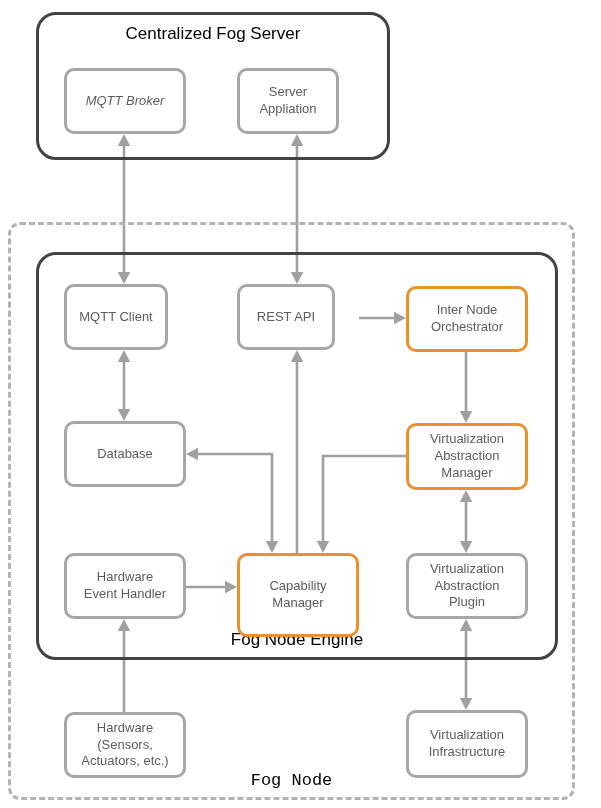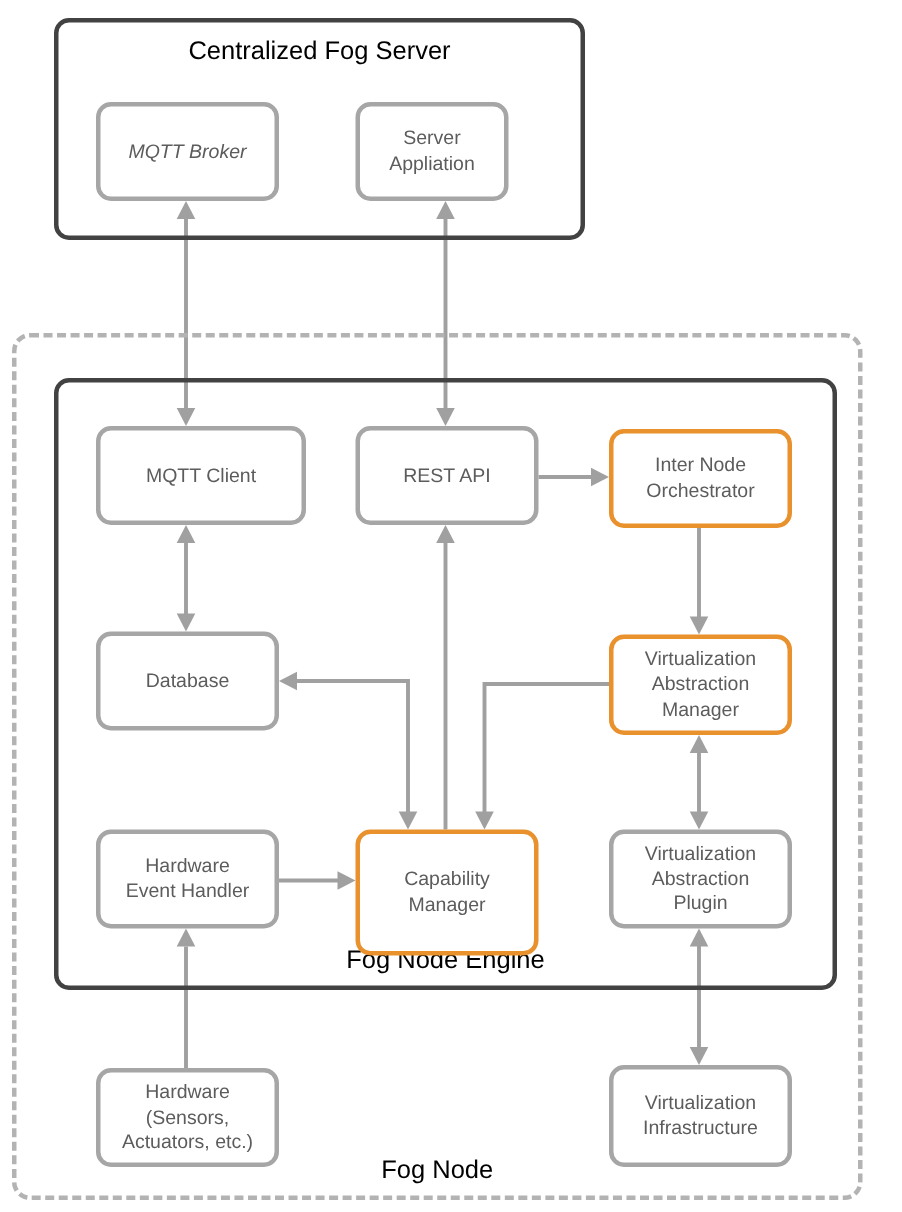--- a/index.html
+++ b/index.html
@@ -21,27 +21,28 @@
     overflow: hidden;
   }
   .edges-layer {
     position: absolute;
     left: 0; top: 0;
     width: 601px; height: 808px;
   }
   .container-box {
     position: absolute;
     border: 3px solid var(--dark);
-    border-radius: 10px;
+    border-radius: 20px;
     background: transparent;
     box-sizing: border-box;
   }
   .container-box.dashed {
     border: 3px dashed var(--dash);
     border-radius: 12px;
+    font-family: Liberation Mono, monospace;
   }
   .caption {
     position: absolute;
     left: 0; right: 0;
     text-align: center;
     font-size: 17px;
     color: var(--caption);
   }
   .caption.top { top: 9px; }
   .caption.bottom { bottom: 7px; }
@@ -149,23 +150,23 @@
 
   <div class="container-box" style="left:36px; top:252px; width:522px; height:408px;">
     <div class="caption bottom">Fog Node Engine</div>
   </div>
 
   <div class="node" style="left:64px; top:68px; width:122px; height:66px;font-style:italic;">MQTT Broker</div>
 
   <div class="node" style="left:237px; top:68px; width:102px; height:66px;">Server
 Appliation</div>
 
-  <div class="node" style="left:64px; top:284px; width:140px; height:66px;">MQTT Client</div>
+  <div class="node" style="left:64px; top:284px; width:104px; height:66px;">MQTT Client</div>
 
-  <div class="node" style="left:237px; top:284px; width:122px; height:66px;">REST API</div>
+  <div class="node" style="left:237px; top:284px; width:98px; height:66px;">REST API</div>
 
   <div class="node highlight" style="left:406px; top:286px; width:122px; height:66px;">Inter Node
 Orchestrator</div>
 
   <div class="node" style="left:64px; top:421px; width:122px; height:66px;">Database</div>
 
   <div class="node highlight" style="left:406px; top:423px; width:122px; height:67px;">Virtualization
 Abstraction
 Manager</div>
 

